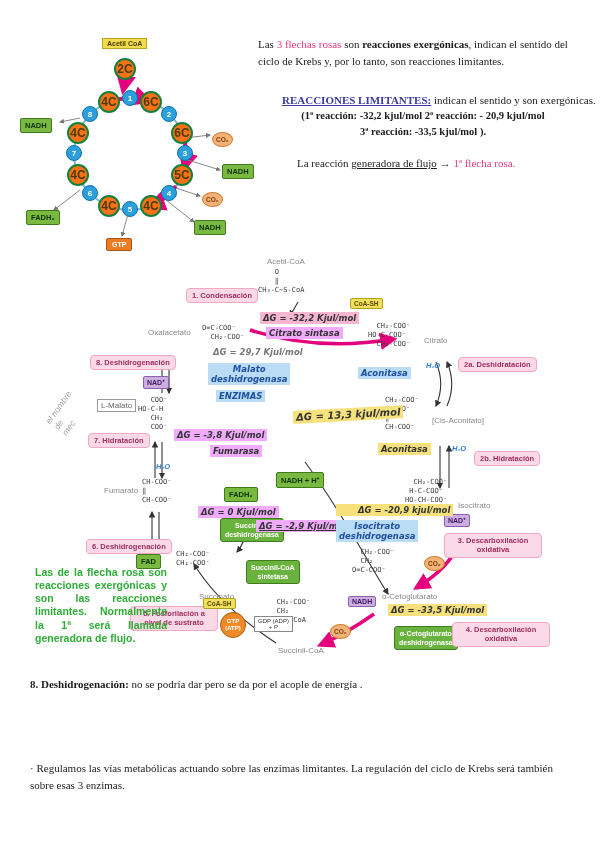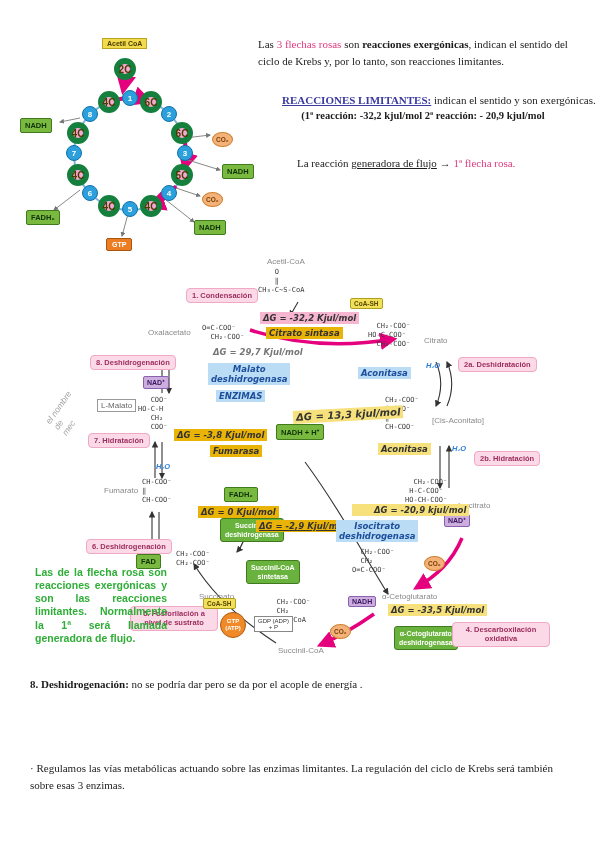--- a/index.html
+++ b/index.html
@@ -13,35 +13,35 @@
   .blue-head { color:#3a3a9f; font-weight:bold; text-decoration:underline; }
   .center { text-align:center; }
   svg.layer { position:absolute; z-index:1; }
   .step-box { position:absolute; background:#fbd9e6; border:1px solid #f0a8c4; color:#9c2d5e; font-size:7.5px; font-weight:bold; padding:2px 5px; border-radius:4px; text-align:center; line-height:1.25; z-index:3; }
   .metab { position:absolute; color:#8a8a8a; font-size:8px; z-index:2; }
   .metab-boxed { border:1px solid #999; padding:1px 3px; background:#fff; color:#666; }
   .struct { position:absolute; font-family:"DejaVu Sans Mono",monospace; font-size:7px; line-height:1.3; color:#3a3a3a; white-space:pre; z-index:2; }
   .hl { position:absolute; font-family:"DejaVu Sans",sans-serif; font-style:italic; font-size:8.5px; font-weight:bold; padding:1px 3px; color:#333; white-space:pre-line; z-index:3; }
   .hl-pink { background:#f7b6d0; }
   .hl-yellow { background:#f6e17d; }
-  .hl-green { background:#eab308; }
+  .hl-green { background:#f0abfc; }
   .hl-blue { background:#badcf5; color:#1d4e9c; }
   .plain-dg { background:none; color:#777; }
   .enz-solid { position:absolute; background:#6ab23e; border:1px solid #3f7a1d; color:#fff; font-size:7px; font-weight:bold; text-align:center; padding:2px 4px; border-radius:3px; white-space:pre-line; line-height:1.3; z-index:3; }
   .cof-green { position:absolute; background:#79b93f; border:1px solid #3f7a1d; color:#10310a; font-size:7.5px; font-weight:bold; padding:2px 4px; border-radius:2px; z-index:3; }
   .cof-purple { position:absolute; background:#cbaede; border:1px solid #8c5fb0; color:#3c1560; font-size:7px; font-weight:bold; padding:1px 3px; border-radius:2px; z-index:3; }
   .co2 { position:absolute; background:#f2b27a; border:1px solid #d18030; color:#7a3c00; font-size:6.5px; font-weight:bold; padding:3px 3px; border-radius:50%; z-index:3; }
   .coash { position:absolute; background:#f2e05a; border:1px solid #b0a020; color:#5a4a00; font-size:6.5px; font-weight:bold; padding:1px 3px; border-radius:2px; z-index:3; }
   .h2o { position:absolute; color:#2f7fd6; font-size:7.5px; font-weight:bold; font-style:italic; z-index:3; }
   .gtp-circle { position:absolute; width:26px; height:26px; background:#f08a28; border:1px solid #b05a10; border-radius:50%; color:#fff; font-size:6px; font-weight:bold; display:flex; align-items:center; justify-content:center; text-align:center; white-space:pre-line; line-height:1.2; z-index:3; }
   .gdp-box { position:absolute; background:#fff; border:1px solid #888; font-size:6px; color:#333; padding:1px 3px; white-space:pre-line; text-align:center; z-index:3; }
   .green-note { position:absolute; color:#2fae37; font-weight:bold; font-size:10.5px; line-height:1.25; width:132px; text-align:justify; z-index:4; }
   .pencil { position:absolute; color:#a3a3a3; font-style:italic; font-size:8.5px; transform:rotate(-55deg); white-space:pre-line; line-height:1.2; z-index:2; }
   .mini { position:absolute; left:18px; top:32px; width:260px; height:240px; }
-  .mini-node { position:absolute; width:22px; height:22px; border-radius:50%; background:#f9a8d4; border:6px solid #15803d; color:#4a3c00; font-size:10px; font-weight:bold; display:flex; align-items:center; justify-content:center; z-index:2; }
+  .mini-node { position:absolute; width:22px; height:22px; border-radius:50%; background:#f97316; border:2px solid #15803d; color:#4a3c00; font-size:12px; font-weight:bold; display:flex; align-items:center; justify-content:center; z-index:2; }
   .mini-step { position:absolute; width:16px; height:16px; border-radius:50%; background:#2ba0dc; border:1px solid #1372a8; color:#fff; font-size:8px; font-weight:bold; display:flex; align-items:center; justify-content:center; z-index:3; }
   .mini-box-yellow { position:absolute; background:#f2dc4e; border:1px solid #bba41e; color:#4a3c00; font-size:7px; font-weight:bold; padding:1px 4px; z-index:2; }
   .mini-gtp { position:absolute; background:#ed7d23; border:1px solid #a85510; color:#fff; font-size:7px; font-weight:bold; padding:2px 5px; border-radius:2px; z-index:3; }
 </style>
 </head>
 <body>
 
 <div class="page">
 
   <div class="mini">
@@ -105,20 +105,21 @@
   <div class="abs body-text" style="left:258px;top:36px;width:332px;">
     <span>Las </span><span class="pink-t">3 flechas rosas</span><span> son </span><span class="bold">reacciones exergónicas</span><span>, indican el sentido del ciclo de Krebs y, por lo tanto, son reacciones limitantes.</span>
   </div>
 
   <div class="abs body-text" style="left:258px;top:92px;width:332px;margin-left:24px;">
     <span class="blue-head">REACCIONES LIMITANTES:</span><span> indican el sentido y son exergónicas.</span>
   </div>
 
   <div class="abs body-text bold center" style="left:262px;top:108px;width:322px;font-size:10.5px;line-height:1.5;font-family:Liberation Serif, serif;">
     <div>(1ª reacción: -32,2 kjul/mol        2ª reacción: - 20,9 kjul/mol</div>
+    <div>3ª reacción: -33,5 kjul/mol ).</div>
   </div>
 
   <div class="abs body-text" style="left:258px;top:155px;width:332px;margin-left:39px;">
     <span>La reacción </span><span class="und">generadora de flujo</span><span> → </span><span class="pink-t">1ª flecha rosa.</span>
   </div>
 
   <svg class="layer" style="left:0;top:250px" width="600" height="430" viewBox="0 0 600 430">
     <defs>
       <marker id="m-black" markerWidth="6" markerHeight="6" refX="5" refY="3" orient="auto">
           <path d="M0,0 L6,3 L0,6 z" fill="#333"></path>
@@ -172,21 +173,21 @@
   <div class="struct" style="left:138px;top:396px;">   COO⁻
 HO-C-H
    CH₂
    COO⁻</div>
   <div class="pencil" style="left:48px;top:398px;">el nombre
 de
 mec</div>
   <div class="hl hl-green" style="left:174px;top:429px;">ΔG = -3,8 Kjul/mol</div>
   <div class="step-box" style="left:88px;top:433px;">7. Hidratación</div>
   <div class="hl hl-green" style="left:174px;top:445px;margin-left:36px;">Fumarasa</div>
-  <div class="cof-green" style="left:276px;top:424px;text-align:right;">NADH + H⁺</div>
+  <div class="cof-green" style="left:276px;top:472px;text-align:right;">NADH + H⁺</div>
   <div class="h2o" style="left:156px;top:462px;">H₂O</div>
   <div class="metab" style="left:104px;top:486px;">Fumarato</div>
   <div class="struct" style="left:142px;top:478px;">CH-COO⁻
 ‖
 CH-COO⁻</div>
   <div class="cof-green" style="left:224px;top:487px;">FADH₂</div>
   <div class="hl hl-green" style="left:198px;top:506px;">ΔG = 0 Kjul/mol</div>
   <div class="enz-solid" style="left:220px;top:518px;">Succinato
 deshidrogenasa</div>
   <div class="step-box" style="left:86px;top:539px;">6. Deshidrogenación</div>
@@ -223,23 +224,24 @@
 CH-COO⁻</div>
   <div class="metab" style="left:432px;top:416px;">[Cis-Aconitato]</div>
   <div class="hl hl-yellow" style="left:378px;top:443px;">Aconitasa</div>
   <div class="h2o" style="left:452px;top:444px;">H₂O</div>
   <div class="step-box" style="left:474px;top:451px;">2b. Hidratación</div>
   <div class="struct" style="left:405px;top:478px;">  CH₂-COO⁻
  H-C-COO⁻
 HO-CH-COO⁻</div>
   <div class="metab" style="left:458px;top:501px;">Isocitrato</div>
   <div class="cof-purple" style="left:444px;top:514px;">NAD⁺</div>
-  <div class="hl hl-yellow" style="left:352px;top:504px;padding-left:22px;">ΔG = -20,9 kjul/mol</div>
+  <div class="hl hl-yellow" style="left:336px;top:504px;padding-left:22px;">ΔG = -20,9 kjul/mol</div>
   <div class="hl hl-blue" style="left:336px;top:520px;text-align:center;">Isocitrato
 deshidrogenasa</div>
+  <div class="step-box" style="left:444px;top:533px;width:98px;">3. Descarboxilación oxidativa</div>
   <div class="co2" style="left:424px;top:556px;">CO₂</div>
   <div class="struct" style="left:352px;top:548px;">  CH₂-COO⁻
   CH₂
 O=C-COO⁻</div>
   <div class="cof-purple" style="left:348px;top:596px;">NADH</div>
   <div class="metab" style="left:382px;top:592px;">α-Cetoglutarato</div>
   <div class="hl hl-yellow" style="left:388px;top:604px;">ΔG = -33,5 Kjul/mol</div>
   <div class="enz-solid" style="left:394px;top:626px;">α-Cetoglutarato
 deshidrogenasa</div>
   <div class="step-box" style="left:452px;top:622px;width:98px;">4. Descarboxilación oxidativa</div>

